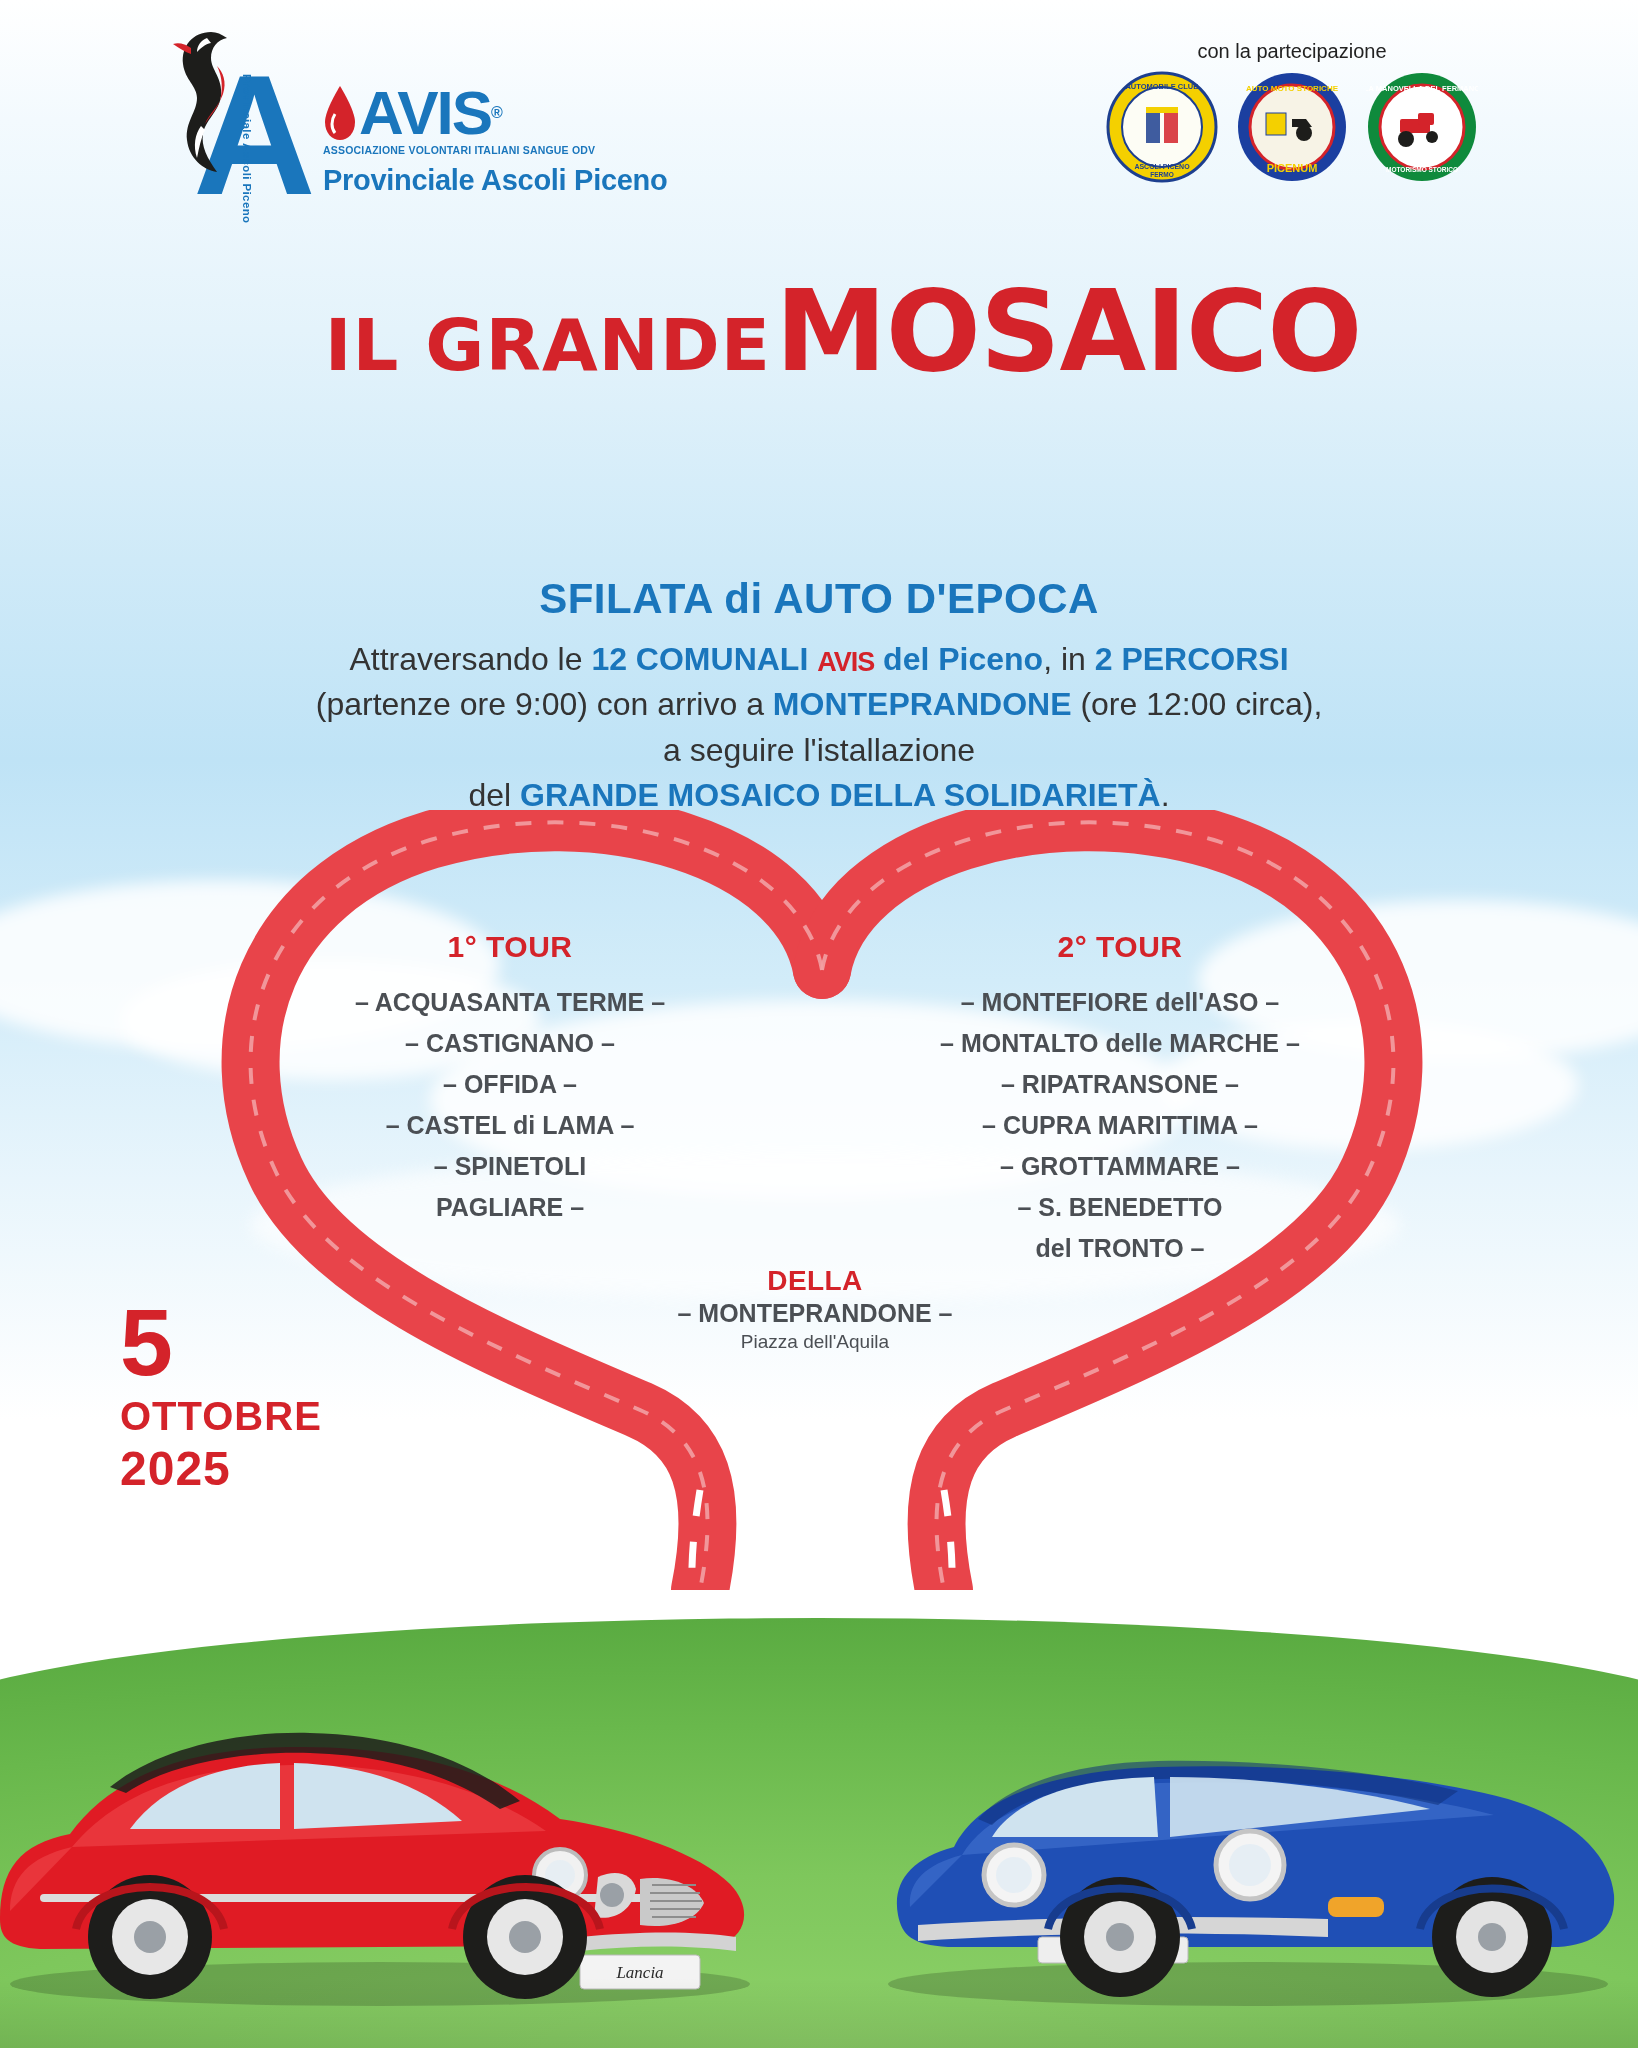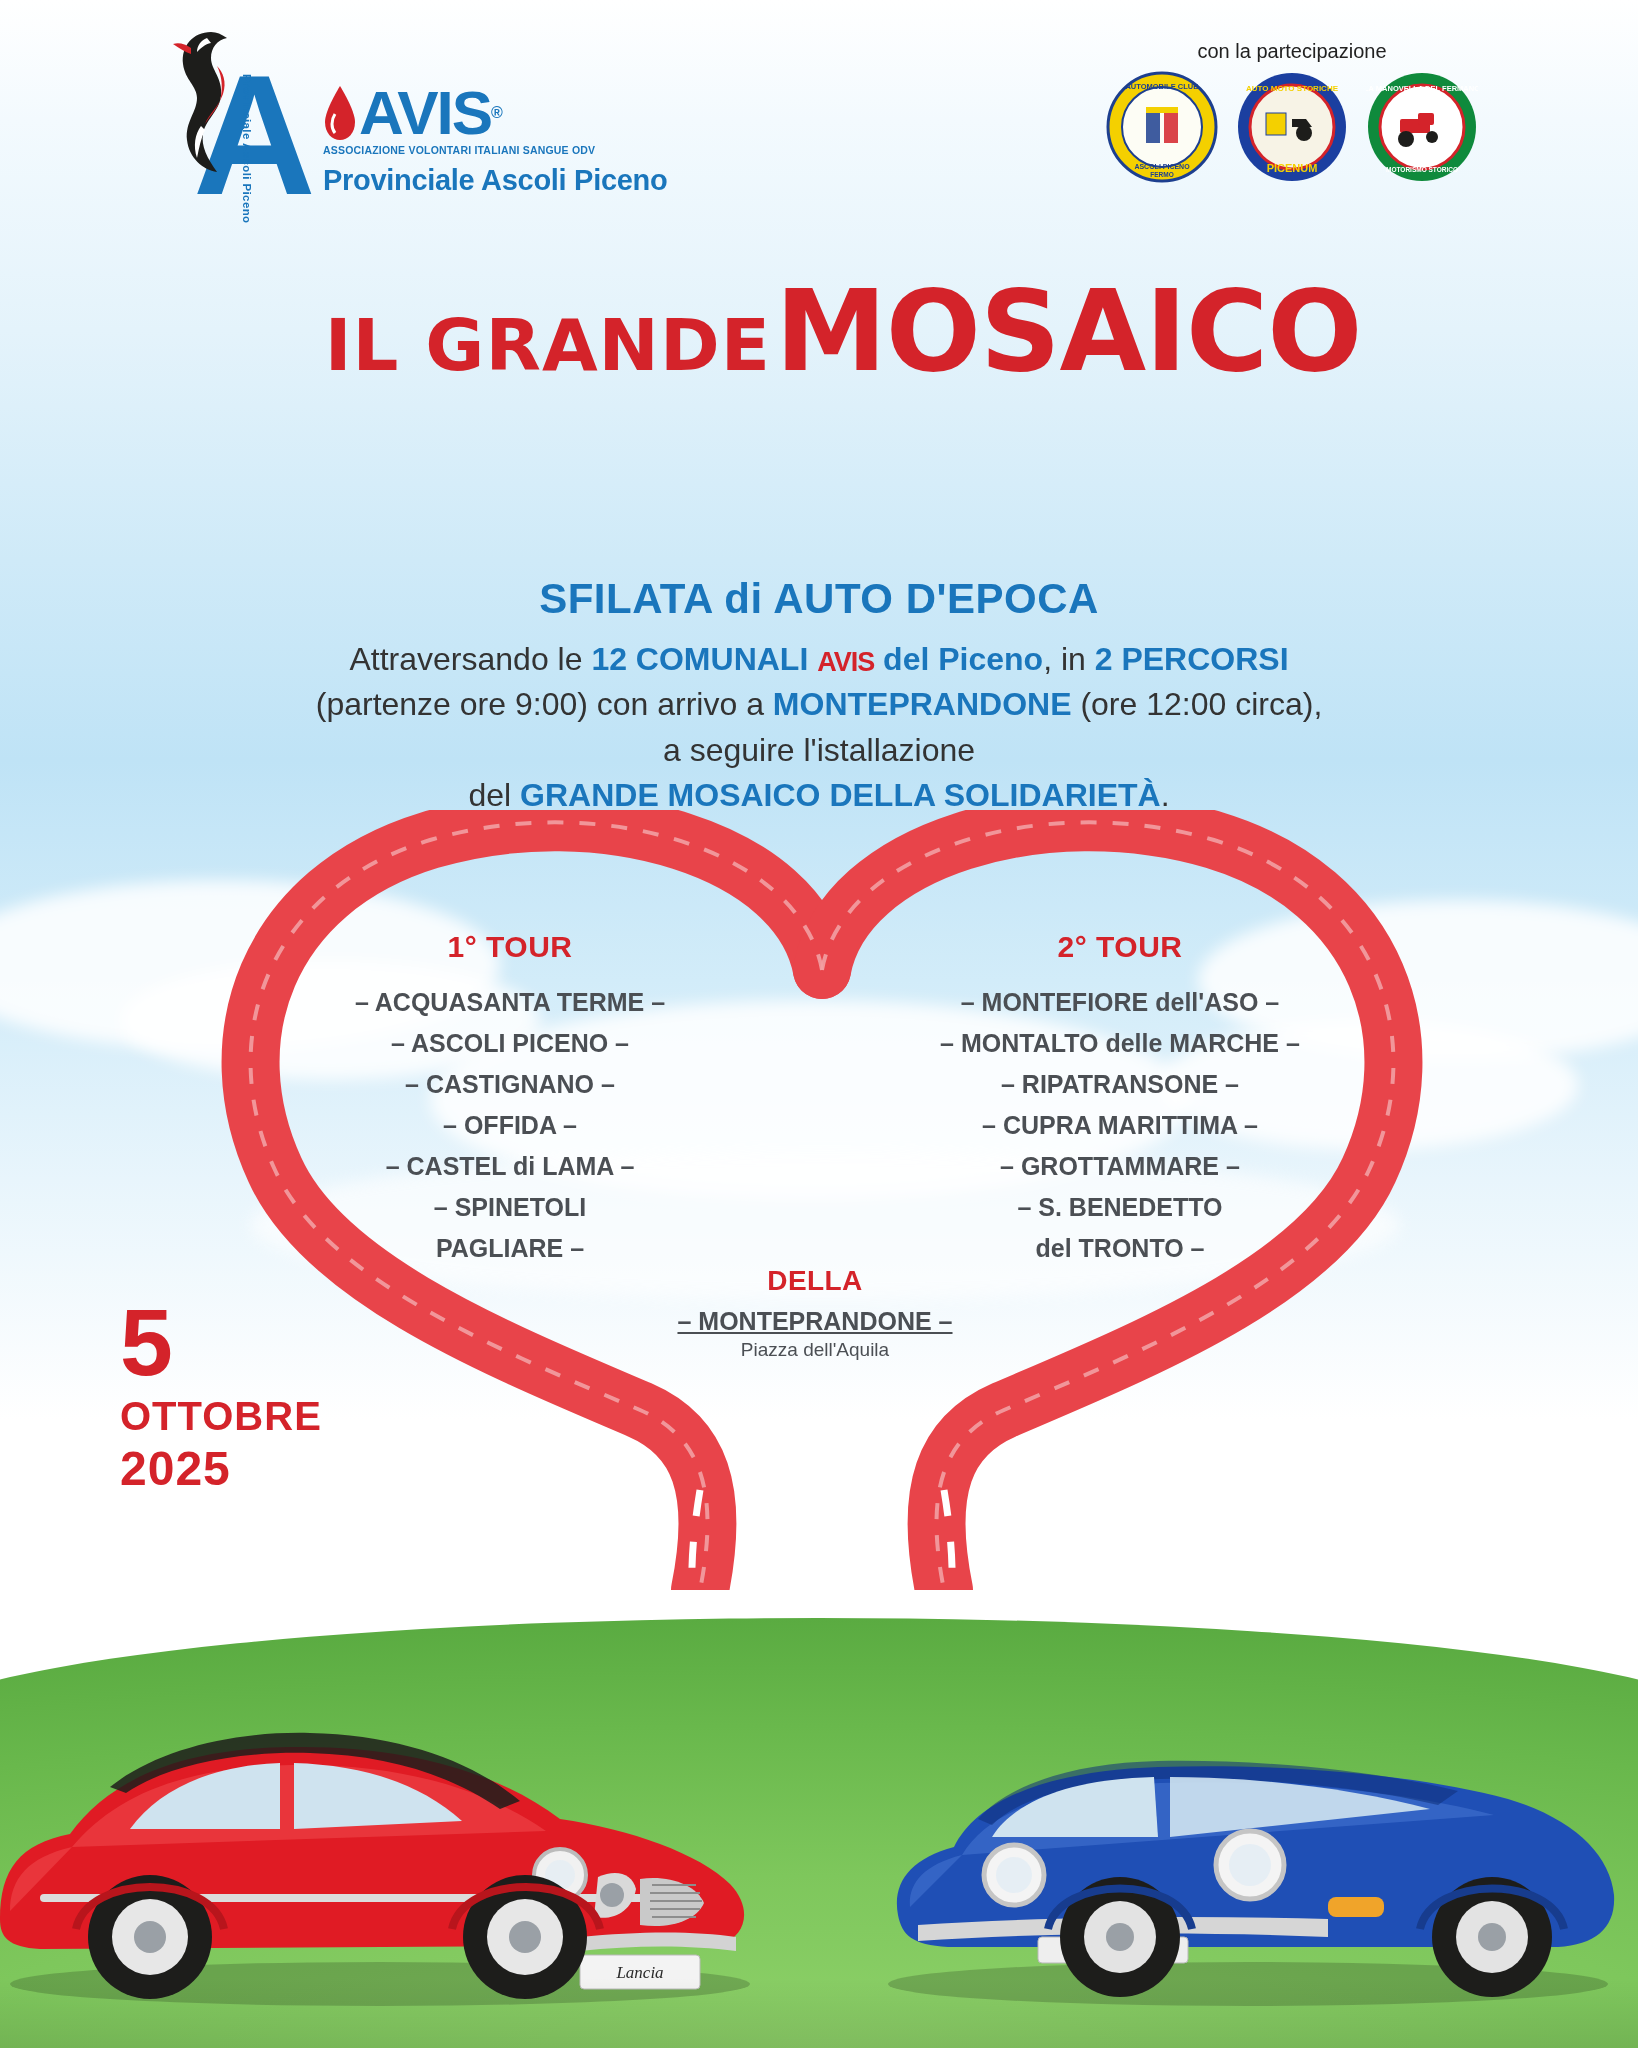--- a/index.html
+++ b/index.html
@@ -108,21 +108,21 @@
   .heart-svg { position:absolute; left:0; top:0; }
 
   .tour { position:absolute; text-align:center; color:#4b4f54; }
   .tour-title { font-size:30px; font-weight:700; color:#d4232a; margin-bottom:18px; letter-spacing:.5px;}
   .tour-item { font-size:25px; font-weight:700; line-height:1.64; white-space:nowrap; }
   .tour1 { left:330px; top:120px; width:360px; }
   .tour2 { left:910px; top:120px; width:420px; }
 
   .arrivo { position:absolute; left:600px; top:455px; width:430px; text-align:center; }
   .arrivo-title { font-size:28px; font-weight:700; color:#d4232a; letter-spacing:.4px;}
-  .arrivo-name { font-size:25px; font-weight:700; color:#4b4f54; margin-top:10px;text-decoration:underline;}
+  .arrivo-name { font-size:25px; font-weight:700; color:#4b4f54; margin-top:2px;}
   .arrivo-place { font-size:19px; color:#4b4f54; margin-top:3px;}
 
   
   .date-block { position:absolute; left:120px; top:1300px; color:#d4232a; }
   .d-day { font-size:95px; font-weight:700; line-height:0.9; letter-spacing:1px; }
   .d-month { font-size:40px; font-weight:700; letter-spacing:1px; margin-top:8px;}
   .d-year { font-size:48px; font-weight:700; letter-spacing:1px; margin-top:2px;}
 
   
   .car { position:absolute; }
@@ -270,21 +270,20 @@
                C 1319 470, 1144 540, 1004 600
                C 944 626, 924 680, 944 780" fill="none" stroke="#f2a0a3" stroke-width="4" stroke-dasharray="16 16" opacity=".9"></path>
 
       <path d="M700 680 C 690 740, 692 770, 692 790" fill="none" stroke="#ffffff" stroke-width="7" stroke-dasharray="26 26"></path>
       <path d="M944 680 C 954 740, 952 770, 952 790" fill="none" stroke="#ffffff" stroke-width="7" stroke-dasharray="26 26"></path>
     </svg>
 
     <div class="tour tour1">
       <div class="tour-title">1° TOUR</div>
       <div class="tour-item">– ACQUASANTA TERME –</div>
-      <div class="tour-item">– ASCOLI PICENO –</div>
       <div class="tour-item">– CASTIGNANO –</div>
       <div class="tour-item">– OFFIDA –</div>
       <div class="tour-item">– CASTEL di LAMA –</div>
       <div class="tour-item">– SPINETOLI</div>
       <div class="tour-item">PAGLIARE –</div>
     </div>
 
     <div class="tour tour2">
       <div class="tour-title">2° TOUR</div>
       <div class="tour-item">– MONTEFIORE dell'ASO –</div>

